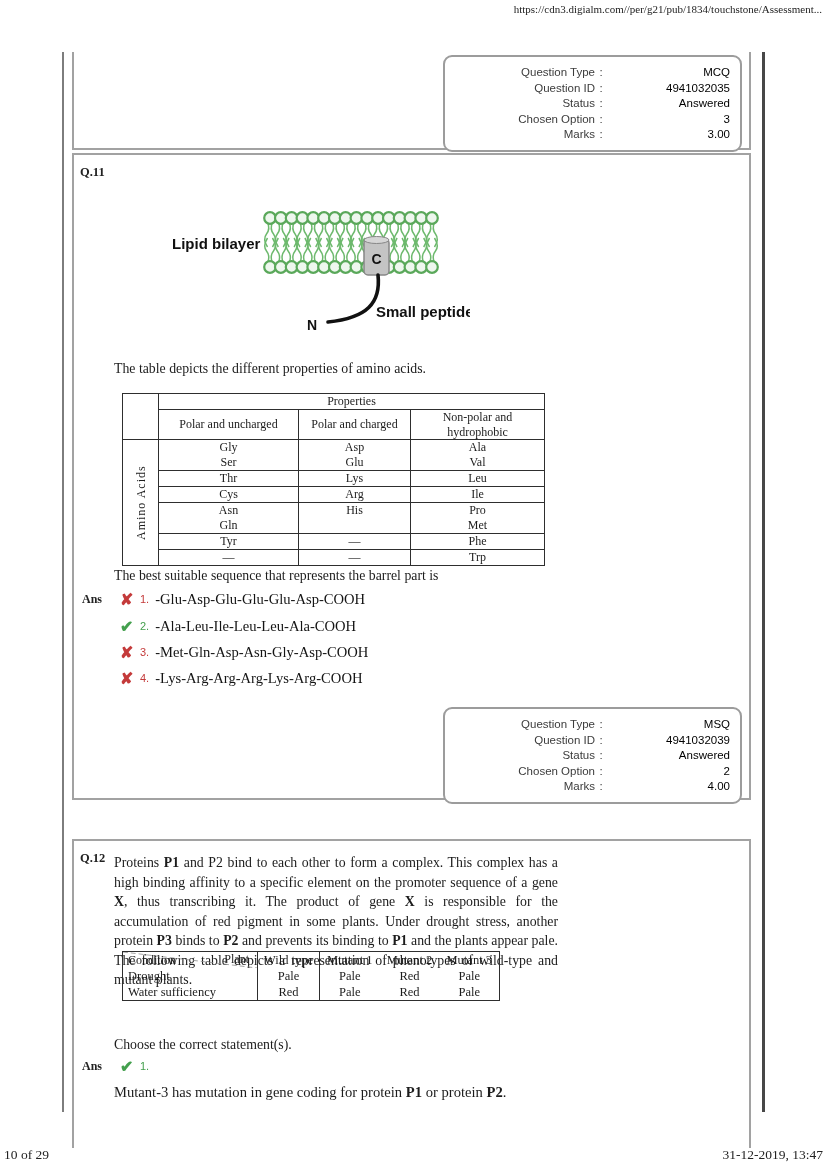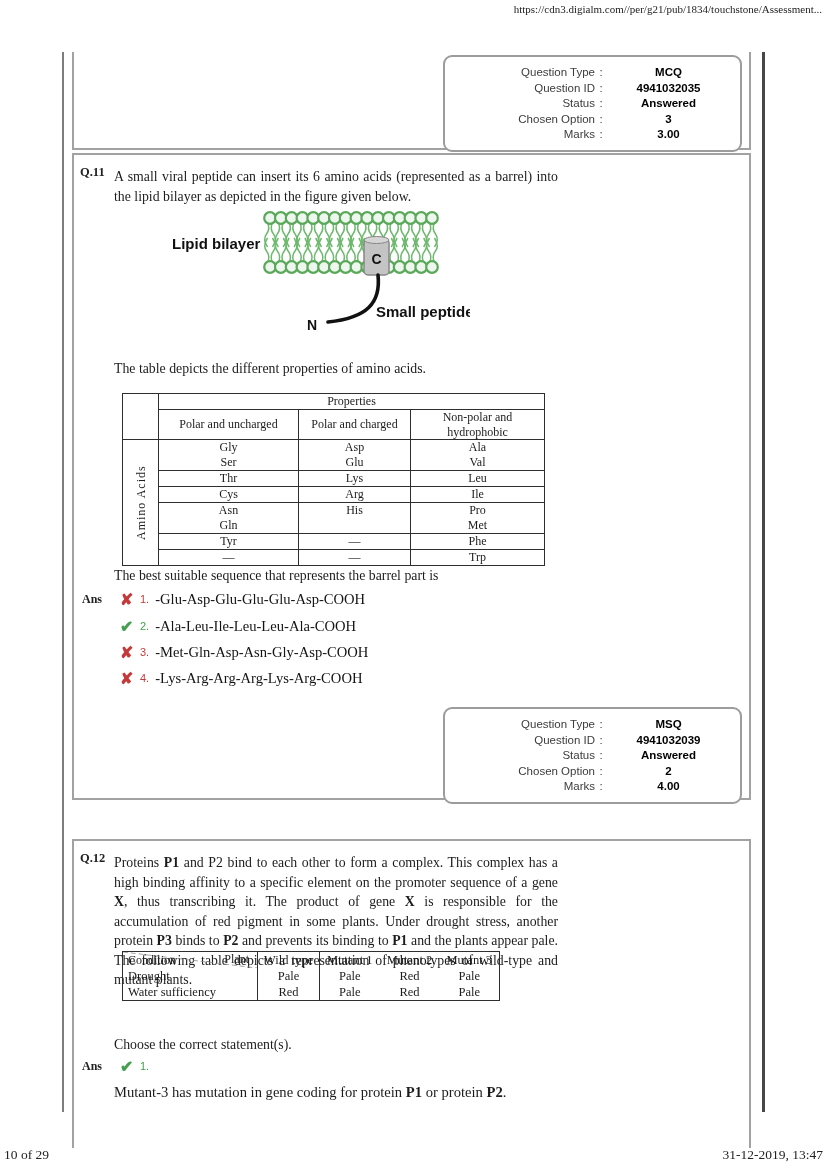--- a/index.html
+++ b/index.html
@@ -22,21 +22,21 @@
   #block-q11{top:153px;height:647px;}
   #block-q12{top:803px;height:309px;border-bottom:none;margin-top:36px;}
 
   
   .ibox{position:absolute;left:443px;width:299px;box-sizing:border-box;border:2px solid #9c9c9c;
         border-radius:9px;background:#fff;padding:8px 10px 7px 0;z-index:5;}
   .ibox-row{display:grid;grid-template-columns:150px 12px 1fr;
             font-family:"Liberation Sans",sans-serif;font-size:11.5px;line-height:15.5px;color:#3c3c3c;}
   .ibox-row .lbl{text-align:right;}
   .ibox-row .colon{text-align:center;}
-  .ibox-row .val{font-weight:bold;color:#000;text-align:center;}
+  .ibox-row .val{font-weight:normal;color:#000;text-align:right;}
 
   .qnum{position:absolute;left:6px;font-weight:bold;font-size:12.5px;color:#222;}
   .anslbl{position:absolute;left:8px;font-weight:bold;font-size:12px;color:#222;}
 
   .qtext{position:absolute;left:40px;width:444px;font-size:13.8px;line-height:19.5px;text-align:justify;}
 
   
   #prop-table{position:absolute;left:48px;top:238px;border-collapse:collapse;table-layout:fixed;
               font-size:12px;line-height:14.5px;}
   #prop-table td,#prop-table th{border-left:1px solid #2e2e2e;padding:0 3px;text-align:center;
@@ -107,21 +107,20 @@
       </div>
     <div class="ibox-row">
         <span class="lbl">Marks</span>
         <span class="colon">:</span>
         <span class="val">3.00</span>
       </div>
   </div>
 
   <div id="block-q11" class="qblock">
     <div class="qnum" style="top:10px;">Q.11</div>
-    <div class="qtext" style="top:12px;">A small viral peptide can insert its 6 amino acids (represented as a barrel) into the lipid bilayer as depicted in the figure given below.</div>
 
     <svg width="300" height="128" viewBox="0 0 300 128" style="position:absolute;left:96px;top:50px;">
       <defs>
         <g id="lipidTop">
           <path d="M-2.5,4 q3,7 -1,12 t1,13" fill="none" stroke="#6db96d" stroke-width="1.5"></path>
           <path d="M2.5,4 q-3,7 1,12 t-1,13" fill="none" stroke="#6db96d" stroke-width="1.5"></path>
           <circle r="5.8" fill="#eef7ee" stroke="#5aa85a" stroke-width="2.2"></circle>
         </g>
         <g id="lipidBot">
           <path d="M-2.5,-4 q3,-7 -1,-12 t1,-13" fill="none" stroke="#6db96d" stroke-width="1.5"></path>

